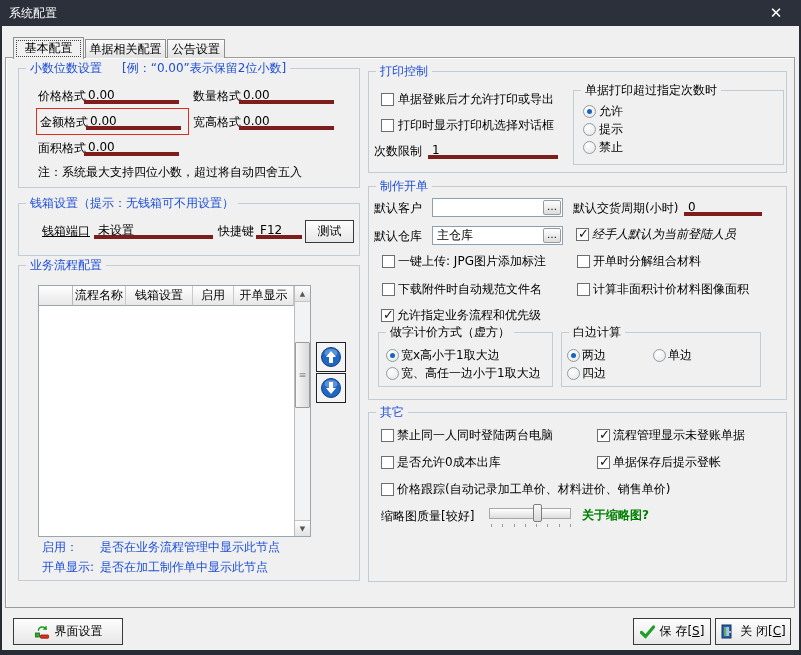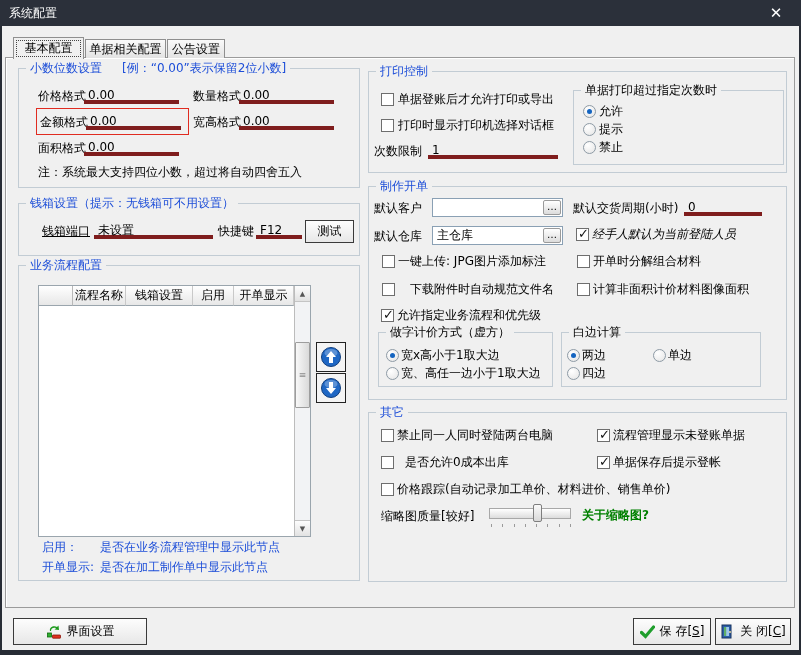--- a/index.html
+++ b/index.html
@@ -199,21 +199,21 @@
     <span>主仓库</span>
     <span class="dots-btn">…</span>
   </div>
   <span class="cb checked" style="left:576px;top:228px;"></span>
   <span class="lbl" style="left:592px;top:227px;font-style:italic;">经手人默认为当前登陆人员</span>
   <span class="cb" style="left:382px;top:255px;"></span>
   <span class="lbl" style="left:398px;top:254px;">一键上传: JPG图片添加标注</span>
   <span class="cb" style="left:577px;top:255px;"></span>
   <span class="lbl" style="left:593px;top:254px;">开单时分解组合材料</span>
   <span class="cb" style="left:382px;top:283px;"></span>
-  <span class="lbl" style="left:398px;top:282px;margin-left:12px;">下载附件时自动规范文件名</span>
+  <span class="lbl" style="left:398px;top:282px;">下载附件时自动规范文件名</span>
   <span class="cb" style="left:577px;top:283px;"></span>
   <span class="lbl" style="left:593px;top:282px;">计算非面积计价材料图像面积</span>
   <span class="cb checked" style="left:381px;top:309px;"></span>
   <span class="lbl" style="left:397px;top:308px;">允许指定业务流程和优先级</span>
   <div class="grp sub" style="left:378px;top:332px;width:175px;height:55px;">
     <span class="grp-legend">做字计价方式（虚方）</span>
   </div>
   <span class="radio checked" style="left:386px;top:349px;"></span>
   <span class="lbl" style="left:401px;top:348px;">宽x高小于1取大边</span>
   <span class="radio" style="left:386px;top:367px;"></span>
@@ -229,21 +229,21 @@
   <span class="lbl" style="left:582px;top:366px;">四边</span>
 
   <div class="grp" style="left:368px;top:412px;width:419px;height:170px;">
     <span class="grp-legend">其它</span>
   </div>
   <span class="cb" style="left:381px;top:429px;"></span>
   <span class="lbl" style="left:397px;top:428px;">禁止同一人同时登陆两台电脑</span>
   <span class="cb checked" style="left:597px;top:429px;"></span>
   <span class="lbl" style="left:613px;top:428px;">流程管理显示未登账单据</span>
   <span class="cb" style="left:381px;top:456px;"></span>
-  <span class="lbl" style="left:397px;top:455px;margin-left:8px;">是否允许0成本出库</span>
+  <span class="lbl" style="left:397px;top:455px;">是否允许0成本出库</span>
   <span class="cb checked" style="left:597px;top:456px;"></span>
   <span class="lbl" style="left:613px;top:455px;">单据保存后提示登帐</span>
   <span class="cb" style="left:381px;top:483px;"></span>
   <span class="lbl" style="left:397px;top:482px;">价格跟踪(自动记录加工单价、材料进价、销售单价)</span>
   <span class="lbl" style="left:381px;top:509px;">缩略图质量[较好]</span>
   <div class="slider">
     <div class="strack"></div>
     <div class="sthumb2" id="slider-thumb" style="left: calc(58% - 5px);"></div>
     <div class="sticks">
         <i></i>
@@ -251,21 +251,21 @@
         <i></i>
         <i></i>
         <i></i>
         <i></i>
         <i></i>
         <i></i>
       </div>
   </div>
   <span class="lbl green" style="left:582px;top:508px;cursor:pointer;">关于缩略图?</span>
 
-  <button class="btn" style="left:13px;top:618px;width:134px;height:27px;">
+  <button class="btn" style="left:13px;top:618px;width:110px;height:27px;">
     <svg width="16" height="16" viewBox="0 0 16 16">
       <path d="M4 7 C3 3 8 1 11 3 L12.5 1.5 L13 6 L8.5 5.5 L10 4.2 C8 3 5 4 5 7 Z" fill="#1d9a1d"></path>
       <rect x="1.5" y="9" width="4" height="4" fill="#2fae2f" stroke="#0d6b0d" stroke-width="0.8"></rect>
       <rect x="6.5" y="11" width="8" height="3.2" rx="0.5" fill="#e03020" stroke="#8a1408" stroke-width="0.8"></rect>
     </svg>
     <span>界面设置</span>
   </button>
   <button class="btn" style="left:633px;top:618px;width:78px;height:27px;">
     <svg width="15" height="14" viewBox="0 0 15 14">
       <path d="M1.5 7.5 L5.5 11.5 L13.5 2" fill="none" stroke="#1f9e2c" stroke-width="3.2" stroke-linecap="round"></path>

